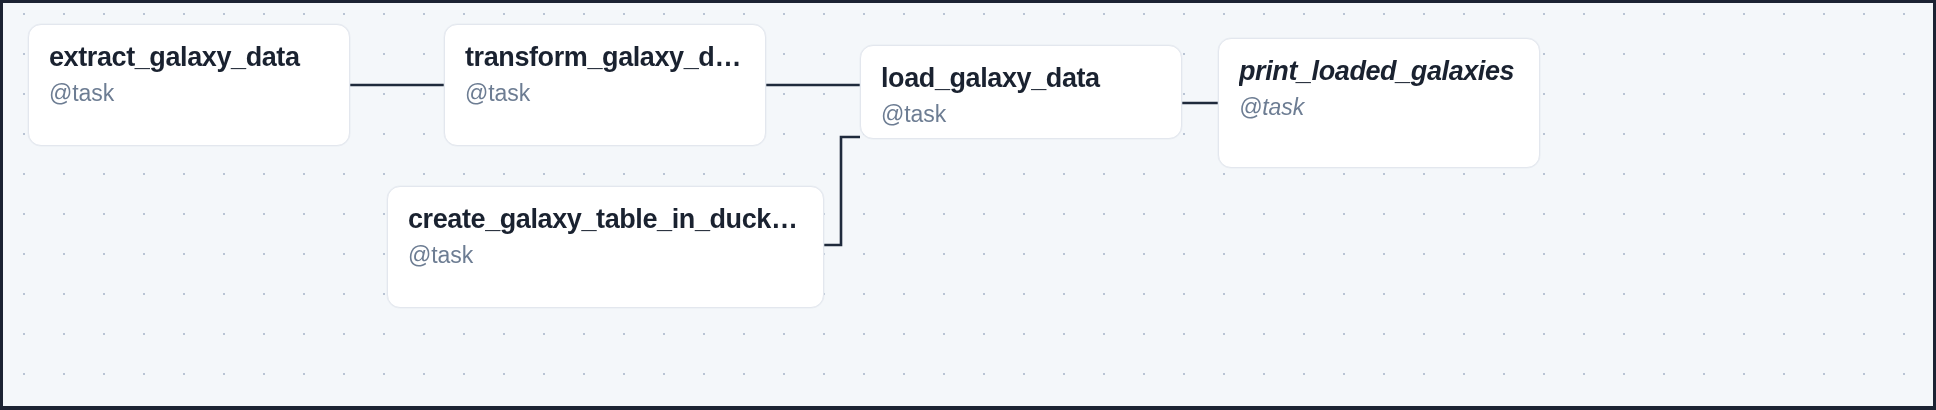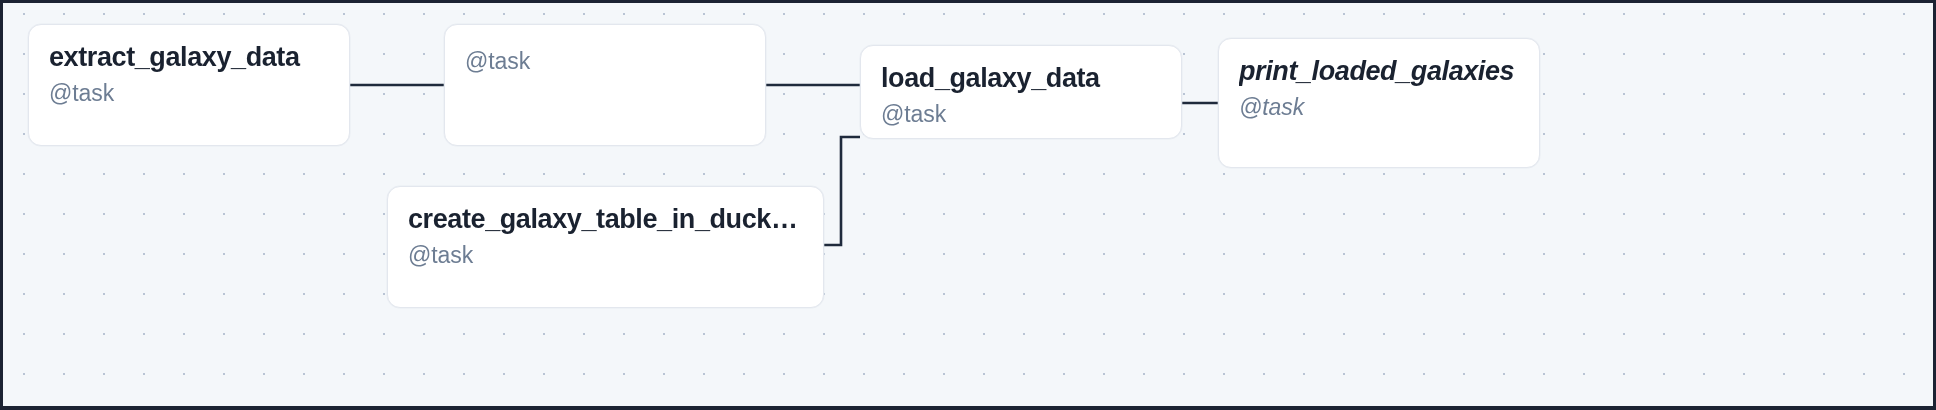--- a/index.html
+++ b/index.html
@@ -94,20 +94,21 @@
         <path class="edge-path" d="M 1179 100 L 1215 100" stroke="#1f2a3c"></path>
         <path class="edge-path" d="M 821 242 L 838 242 L 838 134 L 857 134" stroke="#1f2a3c"></path>
       </svg>
 
     <div id="node-layer">
         <div class="task-node" style="left: 25px; top: 21px; width: 322px; height: 122px;">
           <div class="node-title">extract_galaxy_data</div>
           <div class="node-subtitle">@task</div>
         </div>
         <div class="task-node" style="left: 441px; top: 21px; width: 322px; height: 122px;">
+          <div class="node-title">transform_galaxy_d…</div>
           <div class="node-subtitle">@task</div>
         </div>
         <div class="task-node" style="left: 857px; top: 42px; width: 322px; height: 94px;">
           <div class="node-title">load_galaxy_data</div>
           <div class="node-subtitle">@task</div>
         </div>
         <div class="task-node" style="left: 1215px; top: 35px; width: 322px; height: 130px; font-style: italic;">
           <div class="node-title">print_loaded_galaxies</div>
           <div class="node-subtitle">@task</div>
         </div>

